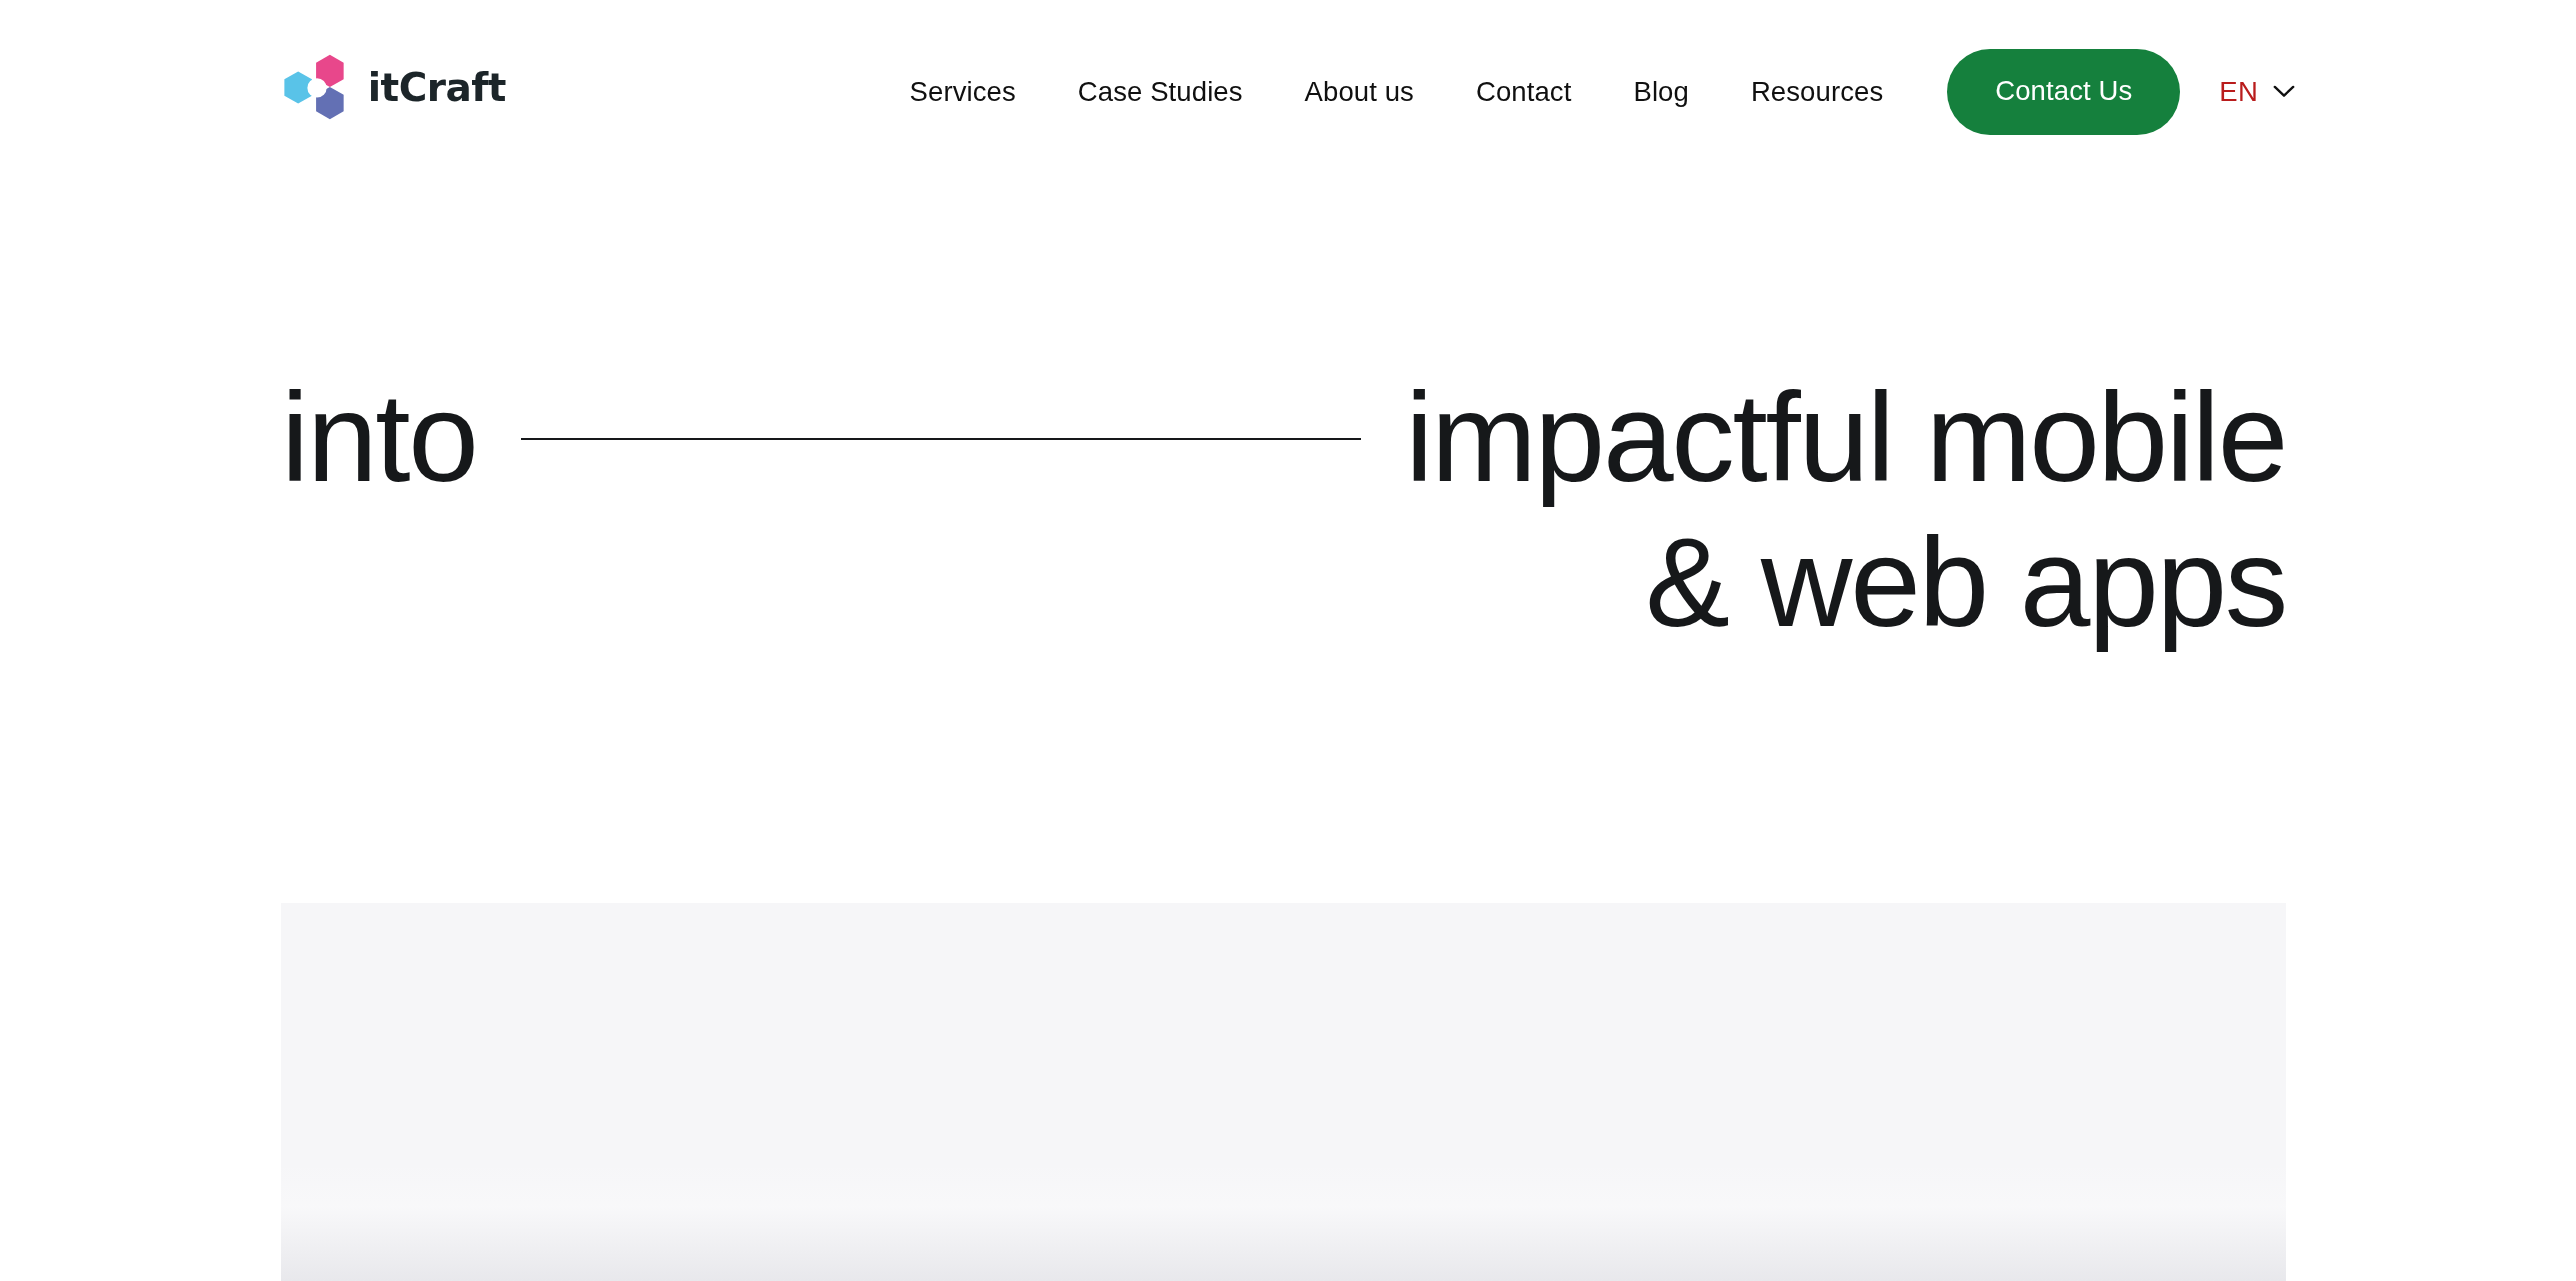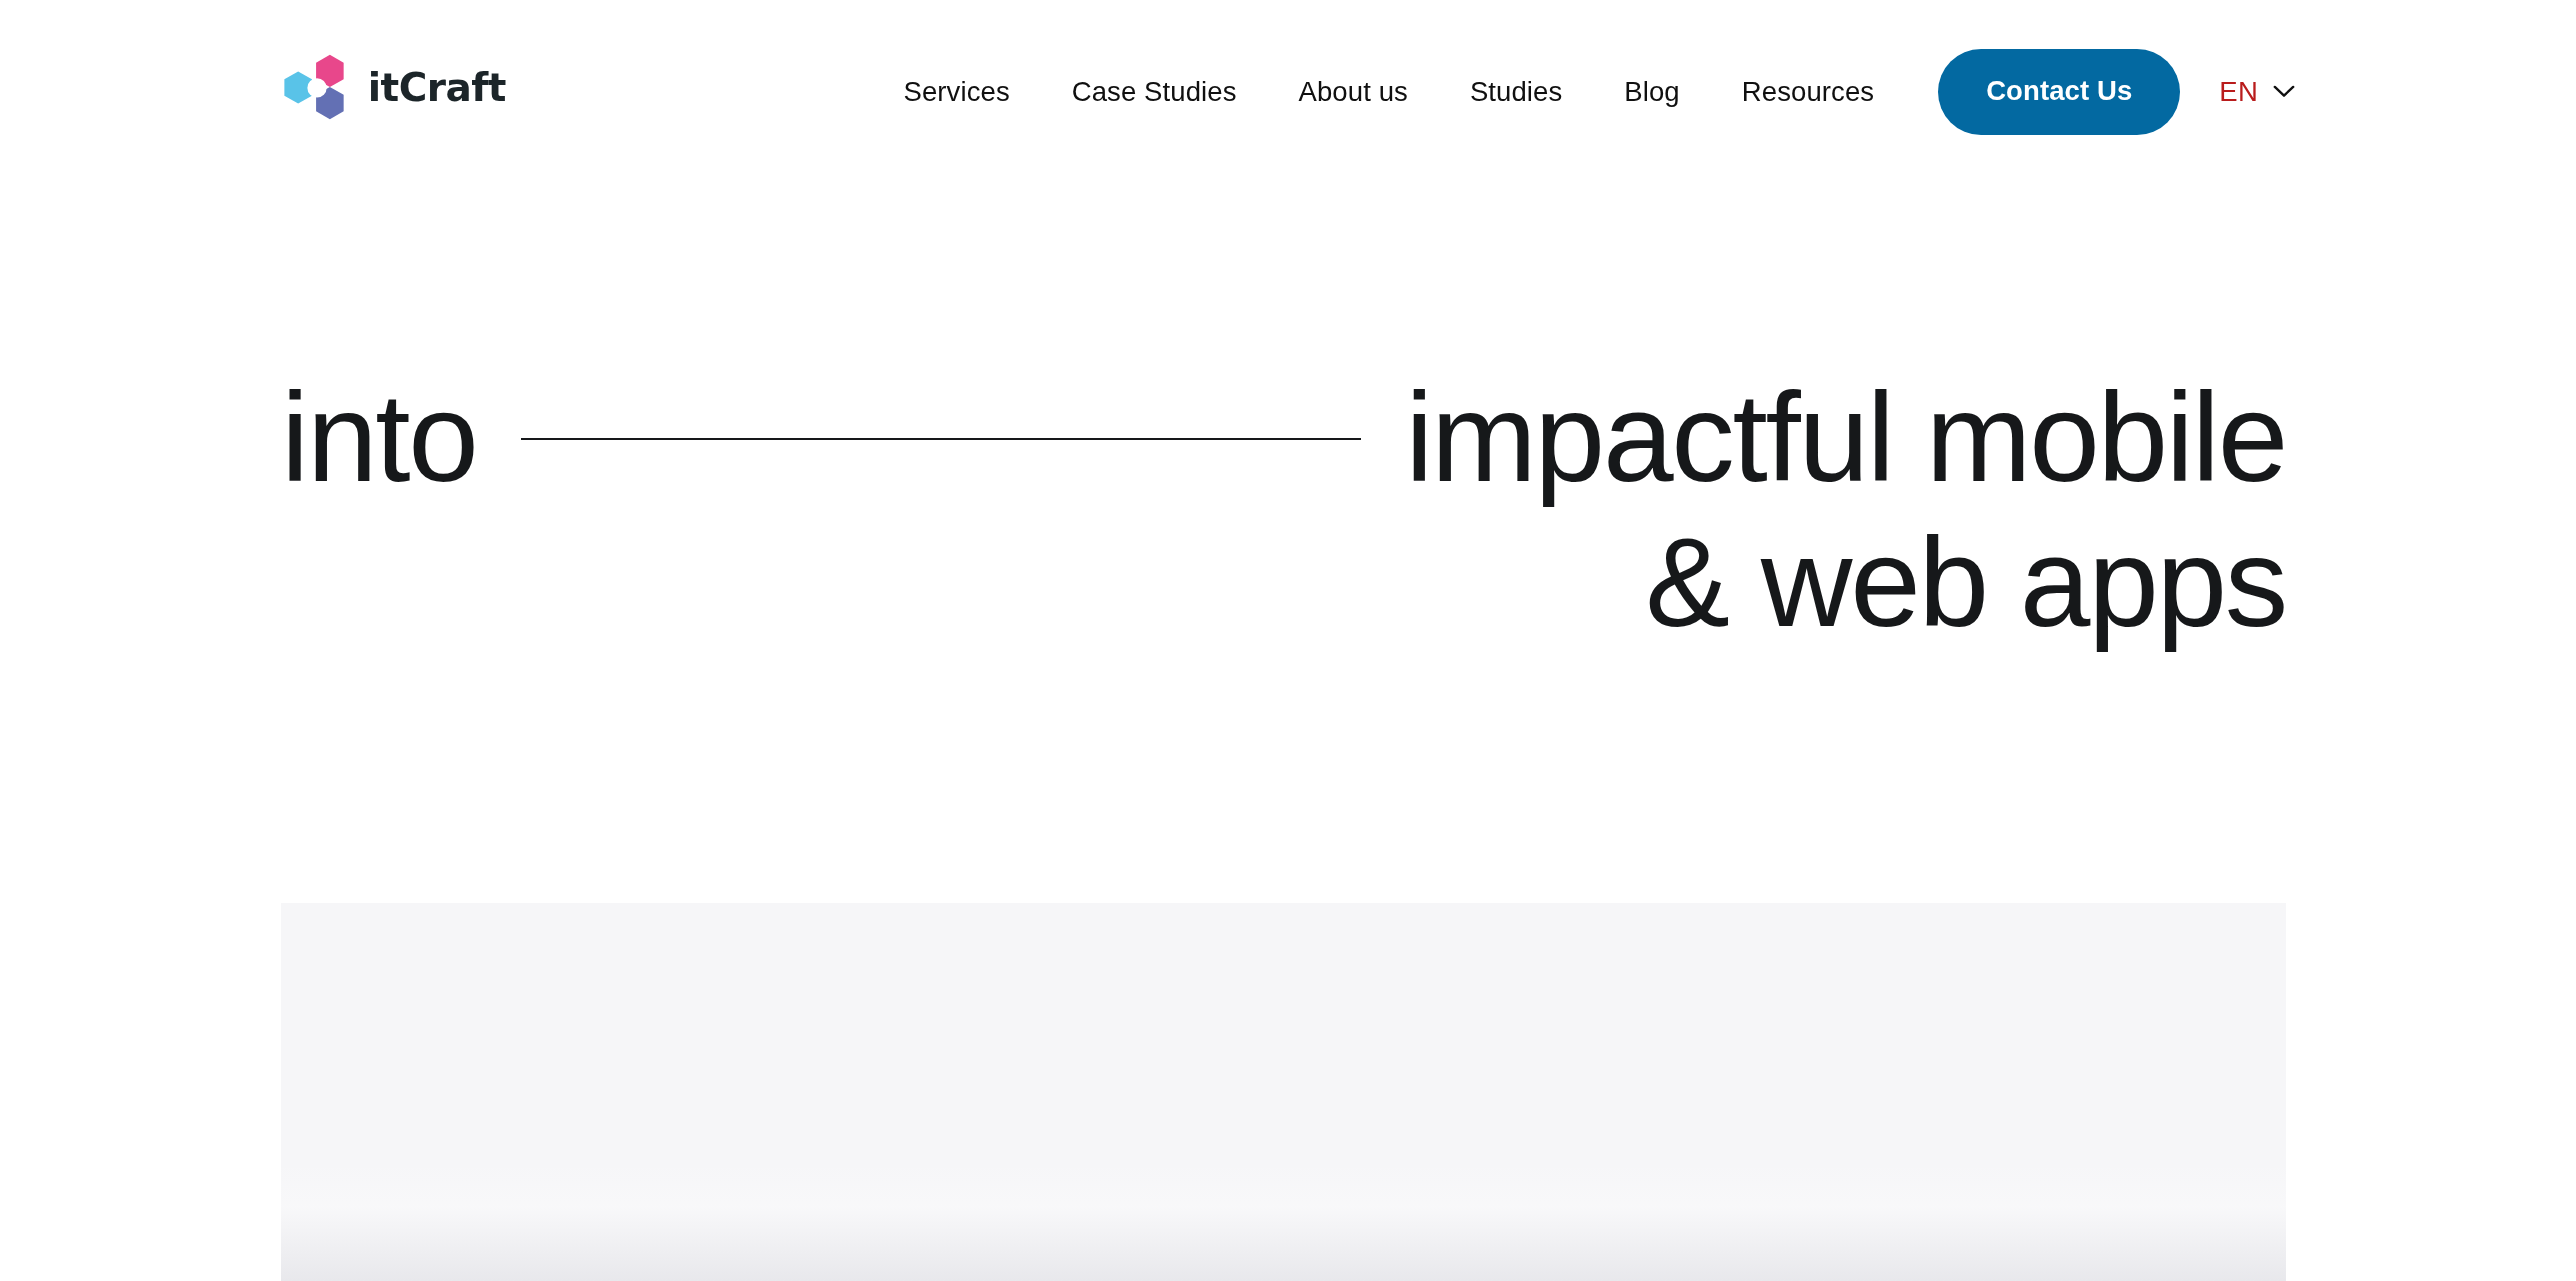--- a/index.html
+++ b/index.html
@@ -83,24 +83,24 @@
     white-space: nowrap;
     padding: 0 31px;
     letter-spacing: 0.1px;
     text-align: right;
   }
 
   .nav-link:first-child { padding-left: 0; }
 
   .contact-btn {
     margin-left: 33px;
-    background: #0369a1;
+    background: #15803d;
     color: #ffffff;
     font-size: 27.5px;
-    font-weight: 700;
+    font-weight: 400;
     line-height: 1;
     border: none;
     border-radius: 48px;
     padding: 28.5px 48px 30px;
     white-space: nowrap;
     cursor: pointer;
     font-family: inherit;
     letter-spacing: 0.1px;
   }
 
@@ -216,21 +216,21 @@
 
         <circle cx="39" cy="38" r="10.5" fill="#ffffff"></circle>
       </svg>
       <span class="brand-name">itCraft</span>
     </a>
 
     <nav class="main-nav">
       <a class="nav-link" href="#">Services</a>
       <a class="nav-link" href="#">Case Studies</a>
       <a class="nav-link" href="#">About us</a>
-      <a class="nav-link" href="#">Studies</a>
+      <a class="nav-link" href="#">Contact</a>
       <a class="nav-link" href="#">Blog</a>
       <a class="nav-link" href="#">Resources</a>
 
       <button class="contact-btn">Contact Us</button>
 
       <div class="lang-switch">
         <span class="lang-label">EN</span>
         <svg class="chevron-down" viewBox="0 0 24 14" aria-hidden="true">
           <path d="M2 2 L12 11.5 L22 2" fill="none" stroke="#101010" stroke-width="2.6" stroke-linecap="round" stroke-linejoin="round"></path>
         </svg>

